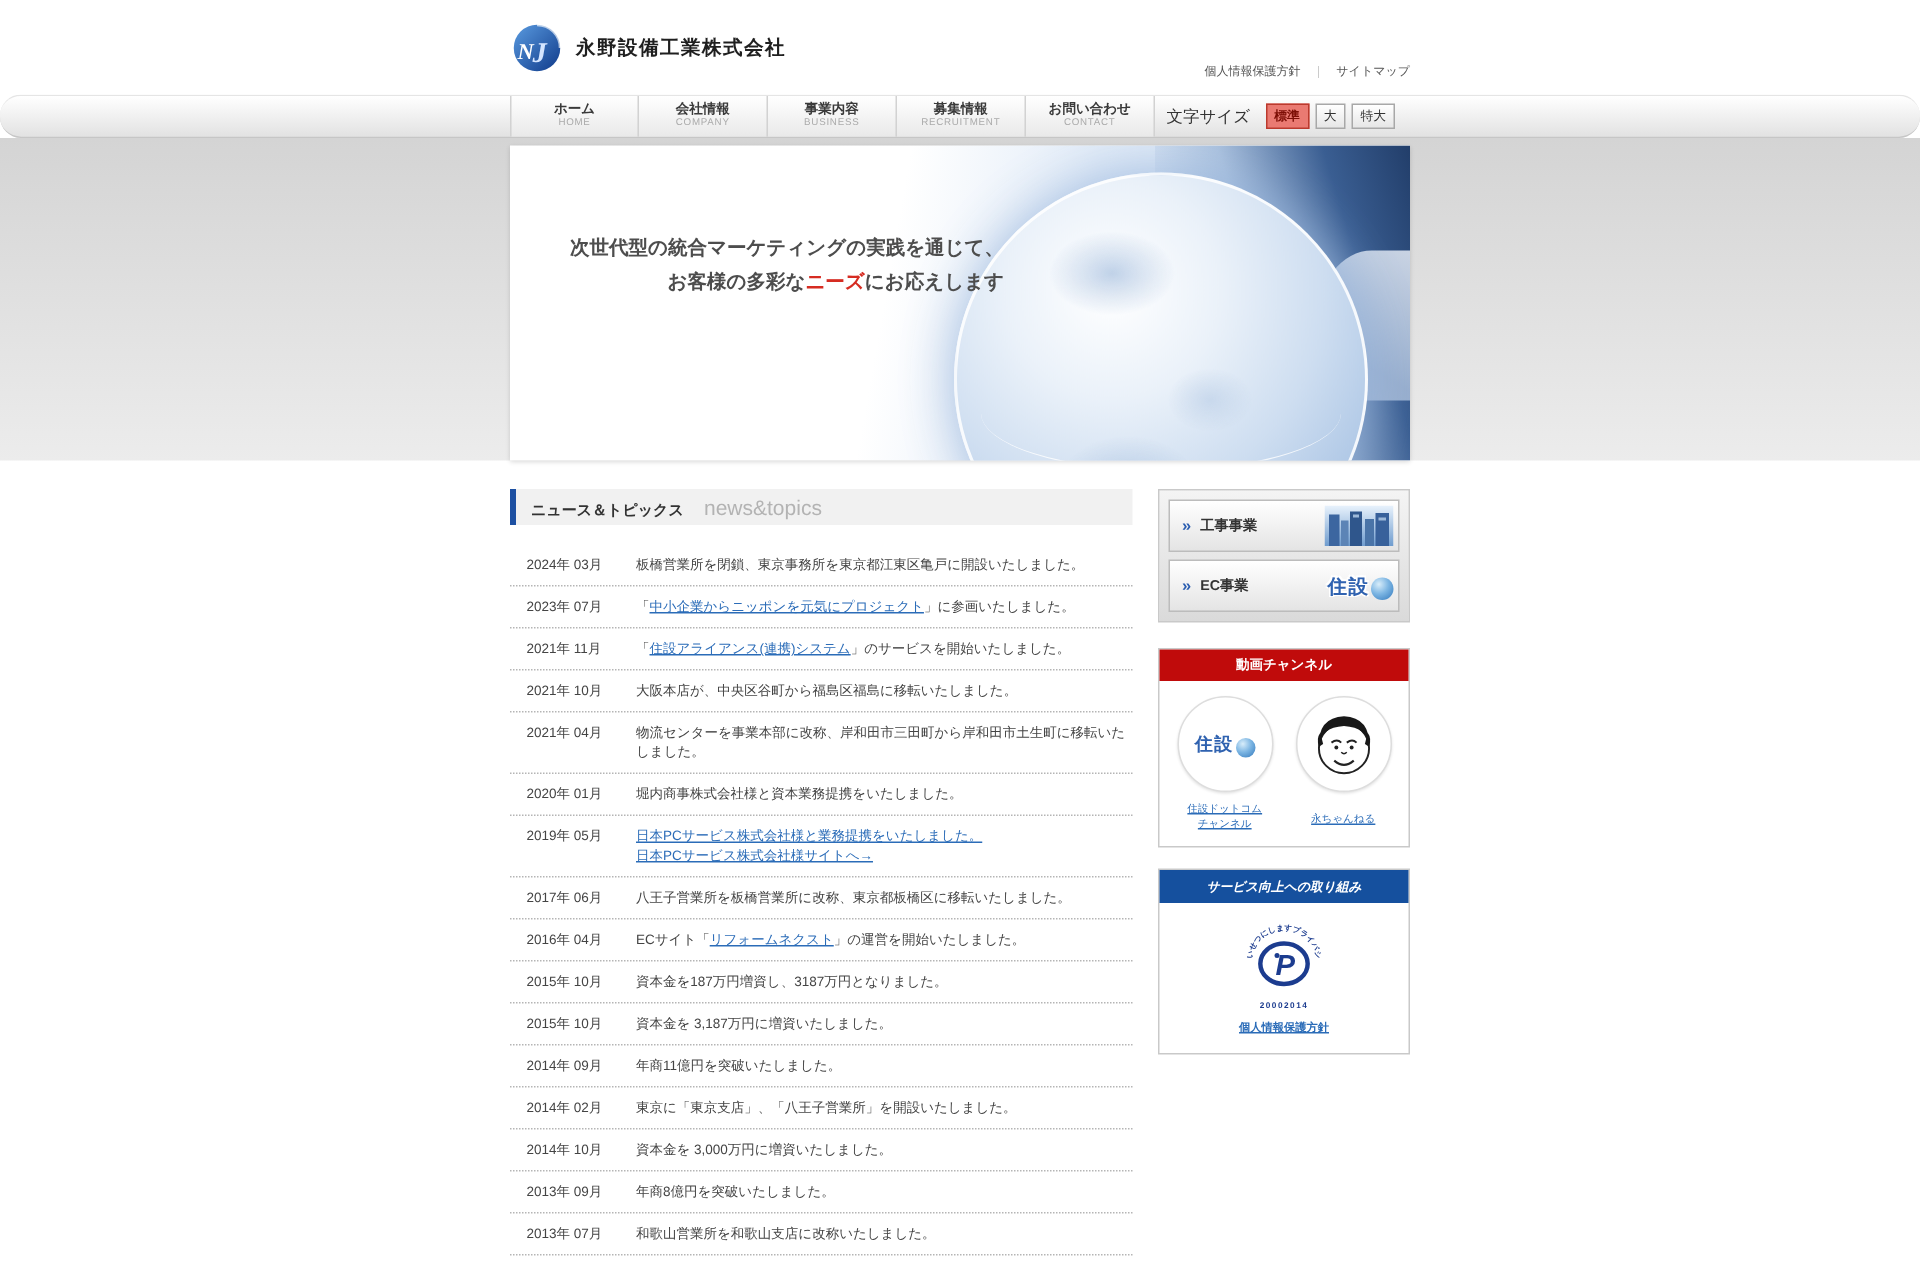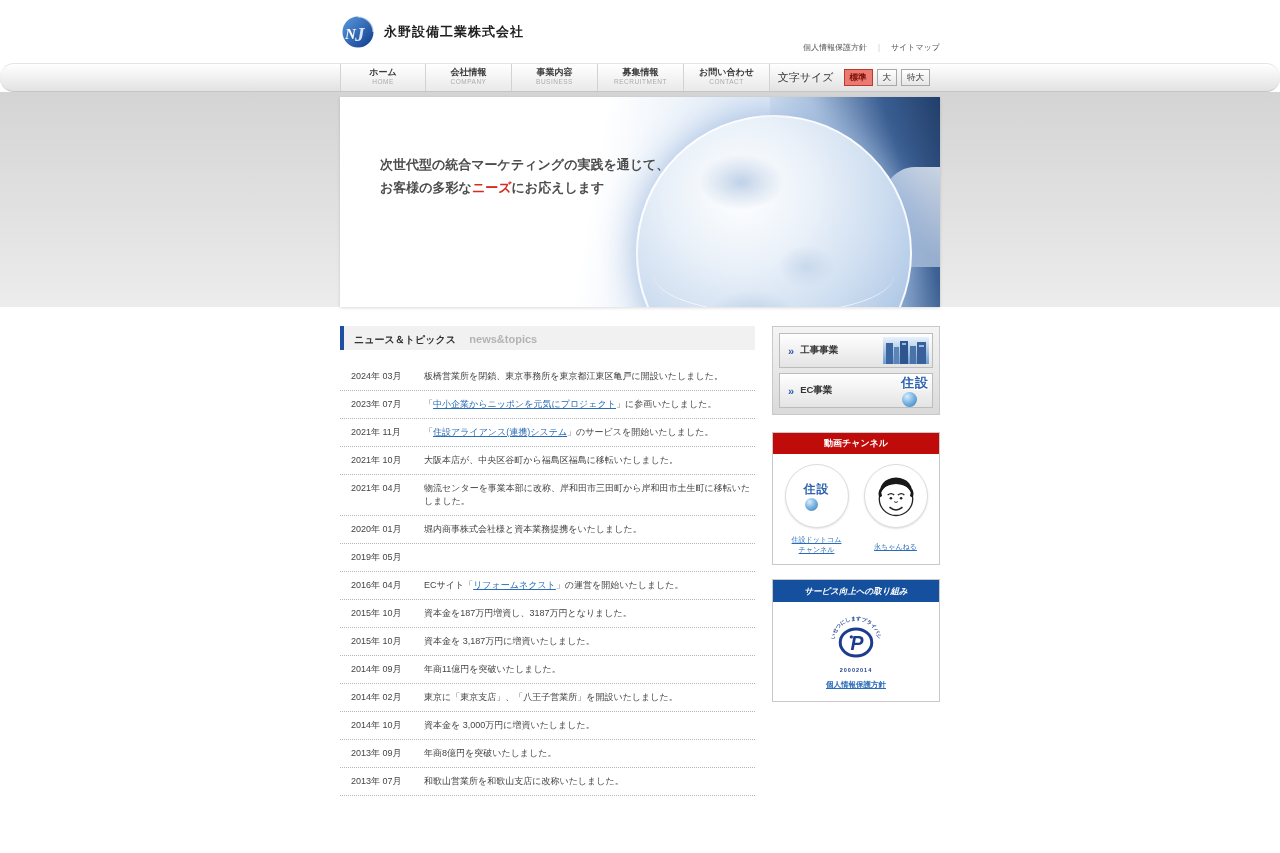--- a/index.html
+++ b/index.html
@@ -27,21 +27,21 @@
   .nav-item:first-child{border-left:1px solid #d2d2d2;}
   .nav-item .jp{display:block;font-size:9px;font-weight:bold;color:#3a3a3a;line-height:11px;}
   .nav-item .en{display:block;font-size:6.5px;color:#ababab;letter-spacing:.5px;line-height:8px;}
   .fontsize-ctrl{margin-left:auto;display:flex;align-items:center;padding-right:10px;}
   .fs-label{font-size:11px;color:#333;margin-right:6px;}
   .fs-btn{font-size:8.5px;line-height:13px;padding:1px 5px;margin-left:4px;cursor:pointer;
           background:linear-gradient(#ffffff,#e6e6e6);border:1px solid #a8a8a8;color:#333;font-family:Liberation Serif, serif;}
   .fs-btn.active{background:#ea7a72;border:1px solid #bb3a2e;color:#7d0f06;font-weight:bold;}
 
   
-  .hero-band{height:215px;background:linear-gradient(#d4d4d4,#ececec);padding-top:5px;box-sizing:border-box;}
+  .hero-band{height:215px;background:linear-gradient(#d4d4d4,#ececec);padding-top:5px;box-sizing:border-box;text-align:right;}
   .hero{width:600px;height:210px;margin:0 auto;position:relative;background:#fff;overflow:hidden;
         box-shadow:0 1px 3px rgba(0,0,0,.15);}
   .hero-wash{position:absolute;inset:0;
     background:linear-gradient(100deg,rgba(255,255,255,0) 42%,rgba(214,228,245,.7) 62%,rgba(166,194,228,.55) 100%);}
   .hero-dark{position:absolute;top:0;right:0;width:170px;height:100%;
     background:linear-gradient(253deg,#223e6a 0%,#3a5e92 25%,rgba(125,158,200,.5) 55%,rgba(210,225,243,0) 80%);}
   .hero-sleeve{position:absolute;right:-8px;top:70px;width:70px;height:100px;opacity:.85;
     background:linear-gradient(210deg,#e8eef7,#a9bdd9 70%);border-radius:60% 0 0 55%/55% 0 0 60%;}
   .globe{position:absolute;right:28px;top:18px;width:272px;height:272px;border-radius:50%;
     background:radial-gradient(circle at 38% 28%,#ffffff 0%,#eaf1f9 28%,#cdddf0 55%,#aac4e4 80%,#90b1da 100%);
@@ -58,37 +58,37 @@
 
   
   .main-wrap{width:600px;margin:19px auto 0;display:flex;align-items:flex-start;}
   .left-col{width:415px;}
   .right-col{width:168px;margin-left:17px;}
 
   
   .news-header{background:#f1f1f1;border-left:4px solid #1d50a2;height:24px;line-height:24px;
                padding-left:10px;}
   .news-title{font-size:10px;font-weight:bold;color:#333;}
-  .news-sub{font-size:11px;color:#b3b3b3;margin-left:9px;font-weight:bold;}
+  .news-sub{font-size:14px;color:#b3b3b3;margin-left:9px;}
   .news-list{margin-top:13px;}
   .news-row{display:flex;padding:7px 0 7px 11px;border-bottom:1px dotted #b5b5b5;
             font-size:9px;line-height:13px;color:#444;}
   .news-date{width:73px;flex-shrink:0;color:#444;}
   .news-text{flex:1;}
   .news-text a{color:#2b6cb8;text-decoration:underline;cursor:pointer;}
 
   
   .banner-box{border:1px solid #c9c9c9;background:linear-gradient(#f4f4f4,#dadada);padding:6px;}
   .banner-btn{height:33px;background:linear-gradient(#ffffff,#e4e4e4);border:1px solid #bcbcbc;
               display:flex;align-items:center;padding:0 3px 0 8px;cursor:pointer;}
   .banner-btn + .banner-btn{margin-top:5px;}
   .banner-arrow{color:#2a5db0;font-weight:bold;font-size:11px;margin-right:6px;}
   .banner-label{font-size:9.5px;font-weight:bold;color:#333;flex:1;}
   .thumb-city{width:46px;height:27px;display:block;}
-  .js-logo{display:flex;align-items:flex-start;flex-direction:column;}
+  .js-logo{display:flex;align-items:flex-end;}
   .js-text{font-size:13px;font-weight:bold;color:#2f62b0;letter-spacing:1px;
            text-shadow:1px 1px 0 #fff,-1px -1px 0 #fff,1px -1px 0 #fff,-1px 1px 0 #fff;}
   .js-ball{width:15px;height:15px;border-radius:50%;margin-left:1px;
            background:radial-gradient(circle at 35% 30%,#d8edfa,#7db6e3 45%,#2f76bb 100%);}
   .js-logo.small .js-text{font-size:12px;}
   .js-logo.small .js-ball{width:13px;height:13px;}
 
   
   .video-box{border:1px solid #c9c9c9;margin-top:17px;background:#fff;}
   .video-header{background:#c00b0b;color:#fff;font-size:9px;font-weight:bold;text-align:center;
@@ -208,20 +208,25 @@
         <div class="news-row">
           <div class="news-date">2021年 04月</div>
           <div class="news-text"><span>物流センターを事業本部に改称、岸和田市三田町から岸和田市土生町に移転いたしました。</span></div>
         </div>
         <div class="news-row">
           <div class="news-date">2020年 01月</div>
           <div class="news-text"><span>堀内商事株式会社様と資本業務提携をいたしました。</span></div>
         </div>
         <div class="news-row">
           <div class="news-date">2019年 05月</div>
+          <div class="news-text"><a>日本PCサービス株式会社様と業務提携をいたしました。</a><br><a>日本PCサービス株式会社様サイトへ→</a></div>
+        </div>
+        <div class="news-row">
+          <div class="news-date">2017年 06月</div>
+          <div class="news-text"><span>八王子営業所を板橋営業所に改称、東京都板橋区に移転いたしました。</span></div>
         </div>
         <div class="news-row">
           <div class="news-date">2016年 04月</div>
           <div class="news-text"><span>ECサイト「</span><a>リフォームネクスト</a><span>」の運営を開始いたしました。</span></div>
         </div>
         <div class="news-row">
           <div class="news-date">2015年 10月</div>
           <div class="news-text"><span>資本金を187万円増資し、3187万円となりました。</span></div>
         </div>
         <div class="news-row">

